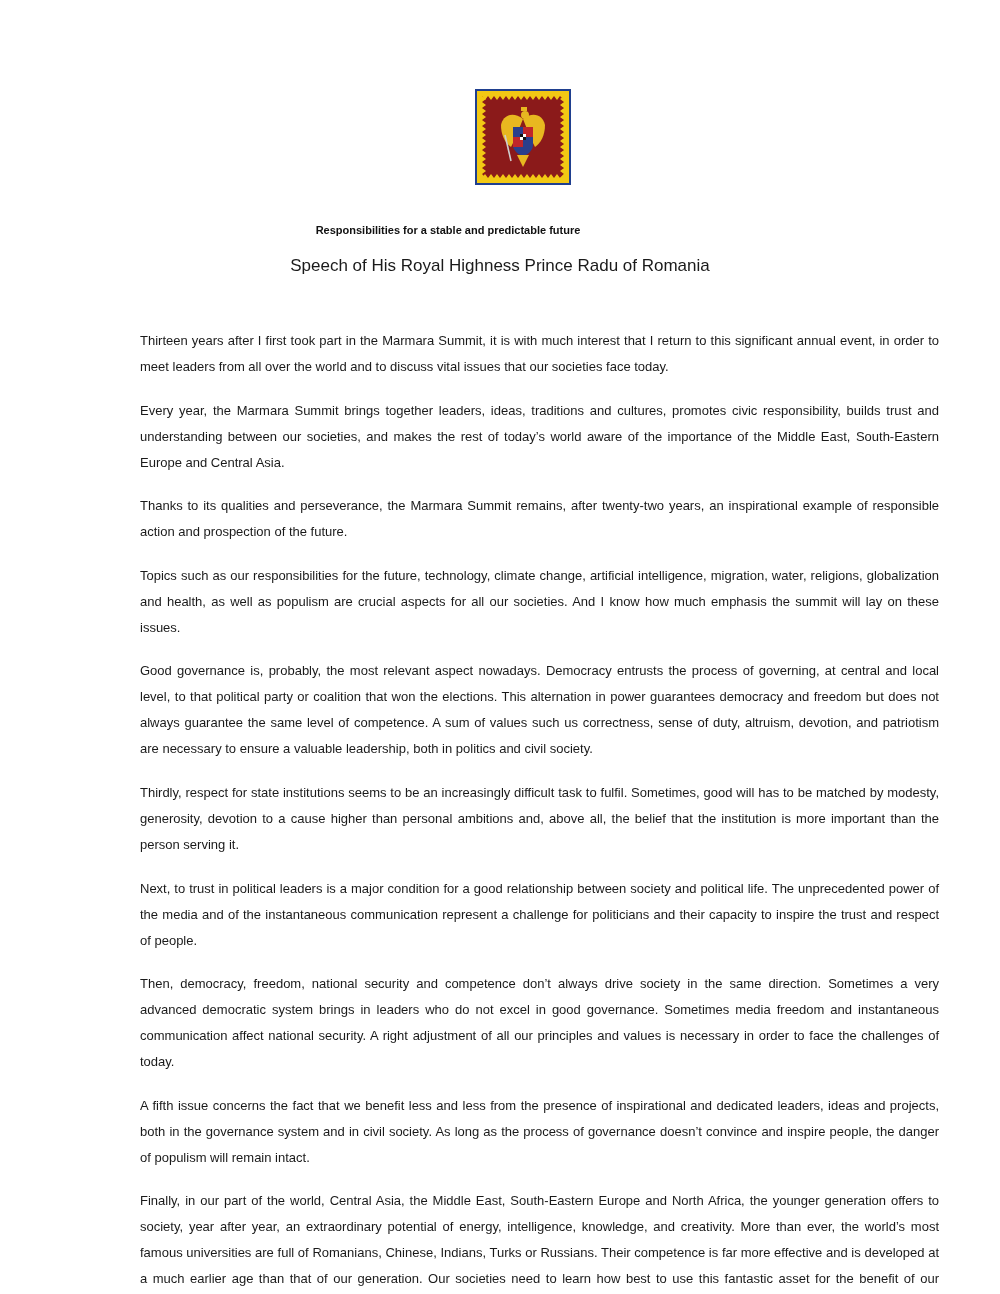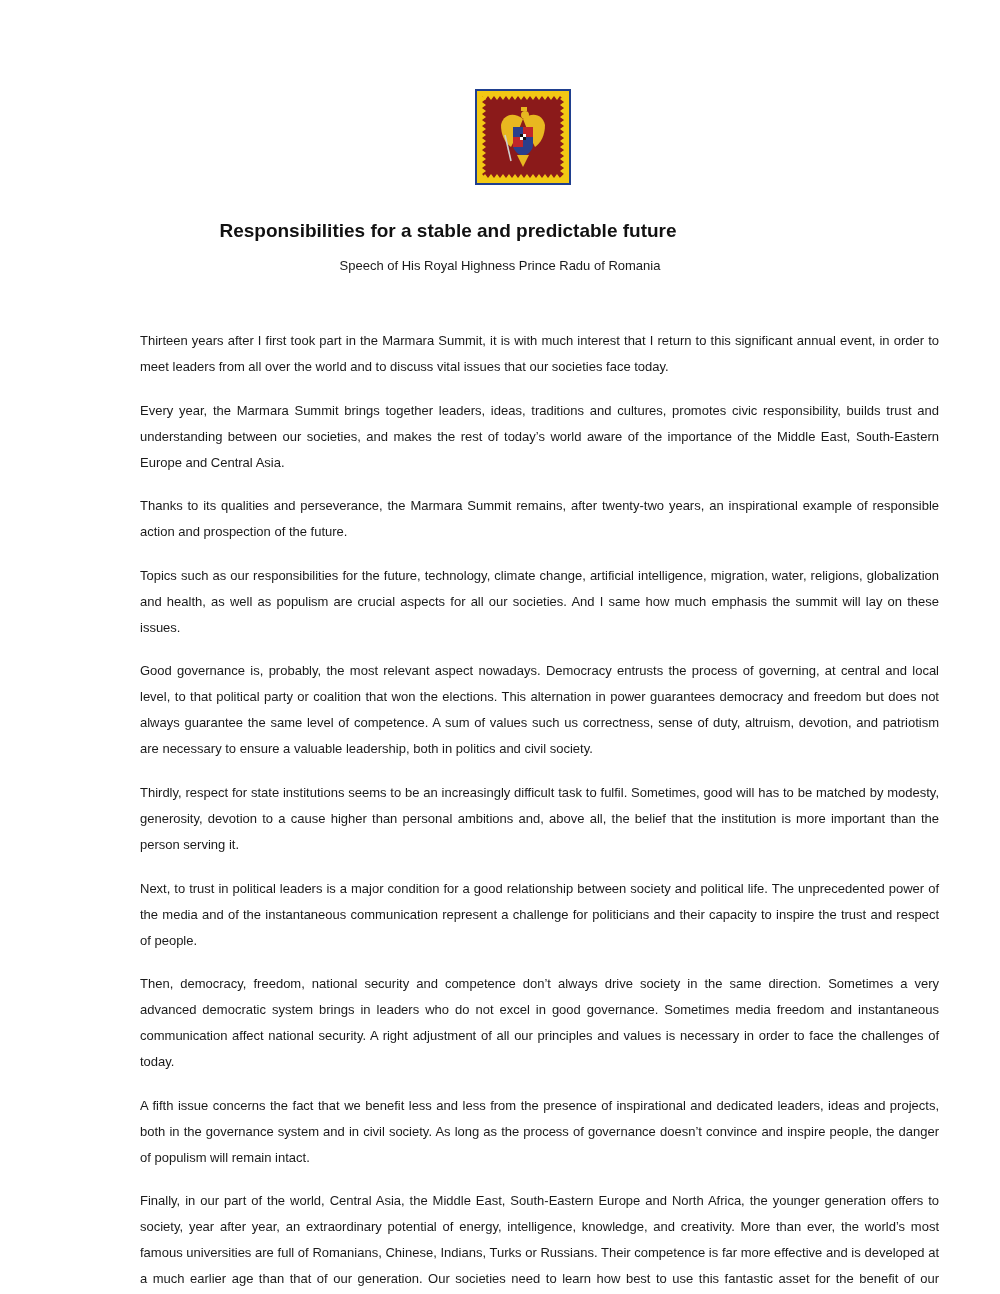--- a/index.html
+++ b/index.html
@@ -22,32 +22,32 @@
       width: 96px;
       height: 96px;
     }
     .emblem svg { display: block; width: 96px; height: 96px; }
     .title {
       position: absolute;
       top: 222px;
       left: 0;
       width: 896px;
       text-align: center;
-      font-size: 19px;
+      font-size: 11px;
       font-weight: bold;
       line-height: 17px;
       color: #111;
     }
     .subtitle {
       position: absolute;
       top: 257px;
       left: 0;
       width: 1000px;
       text-align: center;
-      font-size: 13px;
+      font-size: 17px;
       line-height: 17.5px;
       color: #1a1a1a;
     }
     .subtitle div { display: block; }
     .body {
       position: absolute;
       top: 328px;
       left: 140px;
       width: 799px;
       font-size: 13px;
@@ -103,21 +103,21 @@
 <div class="title">Responsibilities for a stable and predictable future</div>
 
 <div class="subtitle">
   <div>Speech of His Royal Highness Prince Radu of Romania</div>
 </div>
 
 <div class="body">
   <p>Thirteen years after I first took part in the Marmara Summit, it is with much interest that I return to this significant annual event, in order to meet leaders from all over the world and to discuss vital issues that our societies face today.</p>
   <p>Every year, the Marmara Summit brings together leaders, ideas, traditions and cultures, promotes civic responsibility, builds trust and understanding between our societies, and makes the rest of today’s world aware of the importance of the Middle East, South-Eastern Europe and Central Asia.</p>
   <p>Thanks to its qualities and perseverance, the Marmara Summit remains, after twenty-two years, an inspirational example of responsible action and prospection of the future.</p>
-  <p>Topics such as our responsibilities for the future, technology, climate change, artificial intelligence, migration, water, religions, globalization and health, as well as populism are crucial aspects for all our societies. And I same how much emphasis the summit will lay on these issues.</p>
+  <p>Topics such as our responsibilities for the future, technology, climate change, artificial intelligence, migration, water, religions, globalization and health, as well as populism are crucial aspects for all our societies. And I know how much emphasis the summit will lay on these issues.</p>
   <p>Good governance is, probably, the most relevant aspect nowadays. Democracy entrusts the process of governing, at central and local level, to that political party or coalition that won the elections. This alternation in power guarantees democracy and freedom but does not always guarantee the same level of competence. A sum of values such us correctness, sense of duty, altruism, devotion, and patriotism are necessary to ensure a valuable leadership, both in politics and civil society.</p>
   <p>Thirdly, respect for state institutions seems to be an increasingly difficult task to fulfil. Sometimes, good will has to be matched by modesty, generosity, devotion to a cause higher than personal ambitions and, above all, the belief that the institution is more important than the person serving it.</p>
   <p>Next, to trust in political leaders is a major condition for a good relationship between society and political life. The unprecedented power of the media and of the instantaneous communication represent a challenge for politicians and their capacity to inspire the trust and respect of people.</p>
   <p>Then, democracy, freedom, national security and competence don’t always drive society in the same direction. Sometimes a very advanced democratic system brings in leaders who do not excel in good governance. Sometimes media freedom and instantaneous communication affect national security. A right adjustment of all our principles and values is necessary in order to face the challenges of today.</p>
   <p>A fifth issue concerns the fact that we benefit less and less from the presence of inspirational and dedicated leaders, ideas and projects, both in the governance system and in civil society. As long as the process of governance doesn’t convince and inspire people, the danger of populism will remain intact.</p>
   <p>Finally, in our part of the world, Central Asia, the Middle East, South-Eastern Europe and North Africa, the younger generation offers to society, year after year, an extraordinary potential of energy, intelligence, knowledge, and creativity. More than ever, the world’s most famous universities are full of Romanians, Chinese, Indians, Turks or Russians. Their competence is far more effective and is developed at a much earlier age than that of our generation. Our societies need to learn how best to use this fantastic asset for the benefit of our development and progress.</p>
   <p>Thank you for giving me the privilege of addressing you.</p>
 </div>
 
 </body></html>

